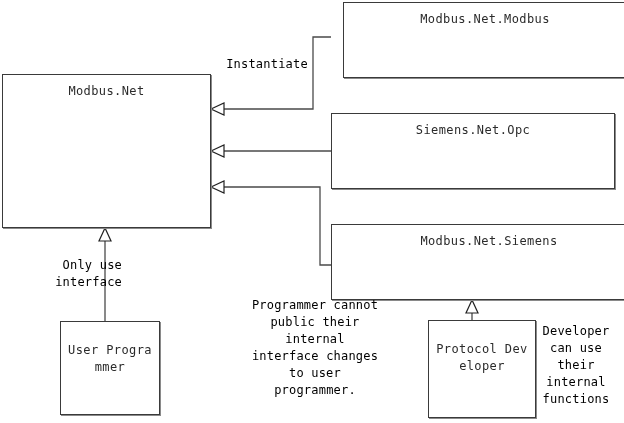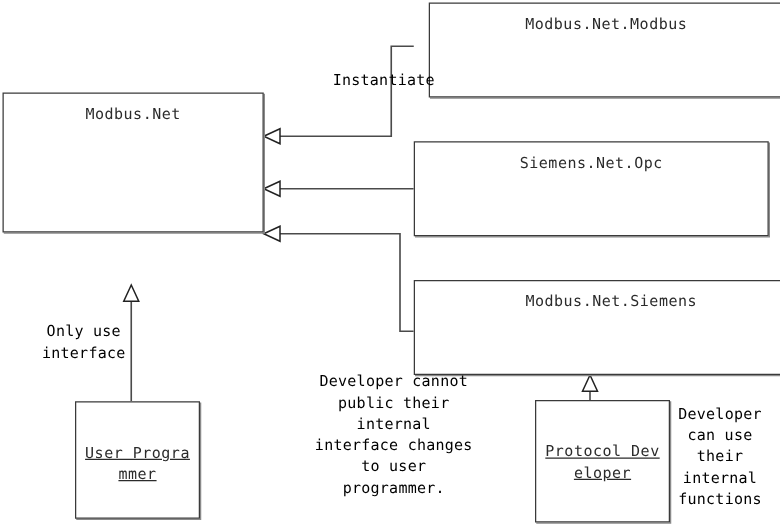--- a/index.html
+++ b/index.html
@@ -31,35 +31,34 @@
     color: #2b2b2b;
     font-size: 12px;
     line-height: 17px;
     letter-spacing: 0.4px;
     white-space: pre-wrap;
   }
   .box-pkg .box-title {
     top: 8px;
   }
   .box-actor .box-title {
-    top: 32px;
+    top: 20px;
     padding: 0 6px;
     word-break: break-all;
-    text-decoration: underline;
   }
   .note {
     position: absolute;
     color: #000000;
     font-size: 12px;
     line-height: 17px;
     letter-spacing: 0.2px;
     white-space: pre-line;
   }
   .note-center { text-align: center; }
-  .note-left { text-align: center; }
+  .note-left { text-align: right; }
   svg.wires {
     position: absolute;
     left: 0;
     top: 0;
     width: 624px;
     height: 423px;
     overflow: visible;
     pointer-events: none;
   }
   svg.wires path,
@@ -91,21 +90,21 @@
     <polyline points="331,265 320,265 320,187 222,187"></polyline>
     <polygon class="head" points="211,187 224,181 224,193"></polygon>
 
     <line x1="105" y1="321" x2="105" y2="240"></line>
     <polygon class="head" points="105,228 99,241 111,241"></polygon>
 
     <line x1="472" y1="320" x2="472" y2="312"></line>
     <polygon class="head" points="472,300 466,313 478,313"></polygon>
   </svg>
 
-  <div class="box box-pkg" style="left:2px; top:74px; width:209px; height:112px;">
+  <div class="box box-pkg" style="left:2px; top:74px; width:209px; height:154px;">
     <div class="box-title">Modbus.Net</div>
   </div>
 
   <div class="box box-pkg" style="left:331px; top:2px; width:284px; height:76px;margin-left:12px;">
     <div class="box-title">Modbus.Net.Modbus</div>
   </div>
 
   <div class="box box-pkg" style="left:331px; top:113px; width:284px; height:76px;">
     <div class="box-title">Siemens.Net.Opc</div>
   </div>
@@ -115,26 +114,26 @@
   </div>
 
   <div class="box box-actor" style="left:60px; top:321px; width:100px; height:94px;">
     <div class="box-title">User Programmer</div>
   </div>
 
   <div class="box box-actor" style="left:428px; top:320px; width:108px; height:98px;">
     <div class="box-title">Protocol Developer</div>
   </div>
 
-  <div class="note note-center" style="left:224px; top:56px; width:86px;margin-left:40px;">Instantiate</div>
+  <div class="note note-center" style="left:224px; top:56px; width:86px;">Instantiate</div>
 
   <div class="note note-left" style="left:12px; top:257px; width:110px;">Only use
 interface</div>
 
-  <div class="note note-center" style="left:239px; top:297px; width:152px;">Developer cannot
+  <div class="note note-center" style="left:239px; top:297px; width:152px;">Programmer cannot
 public their
 internal
 interface changes
 to user
 programmer.</div>
 
   <div class="note note-center" style="left:531px; top:323px; width:90px;">Developer
 can use
 their
 internal

